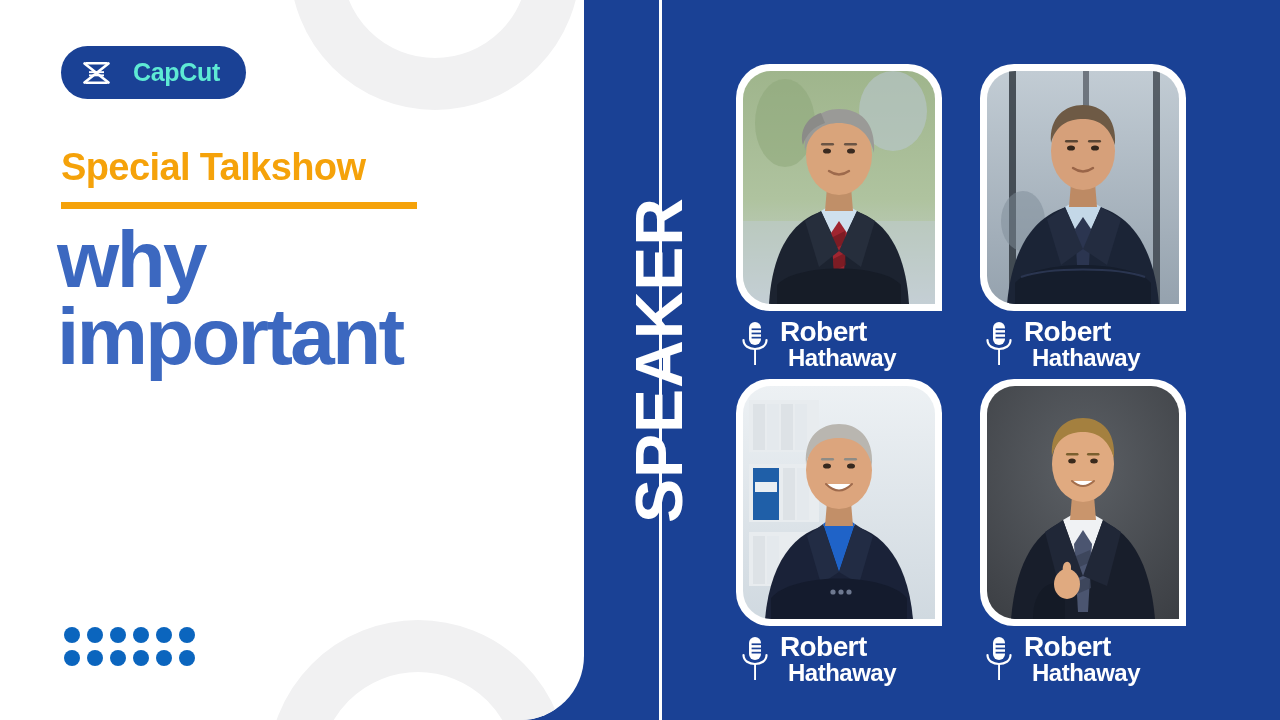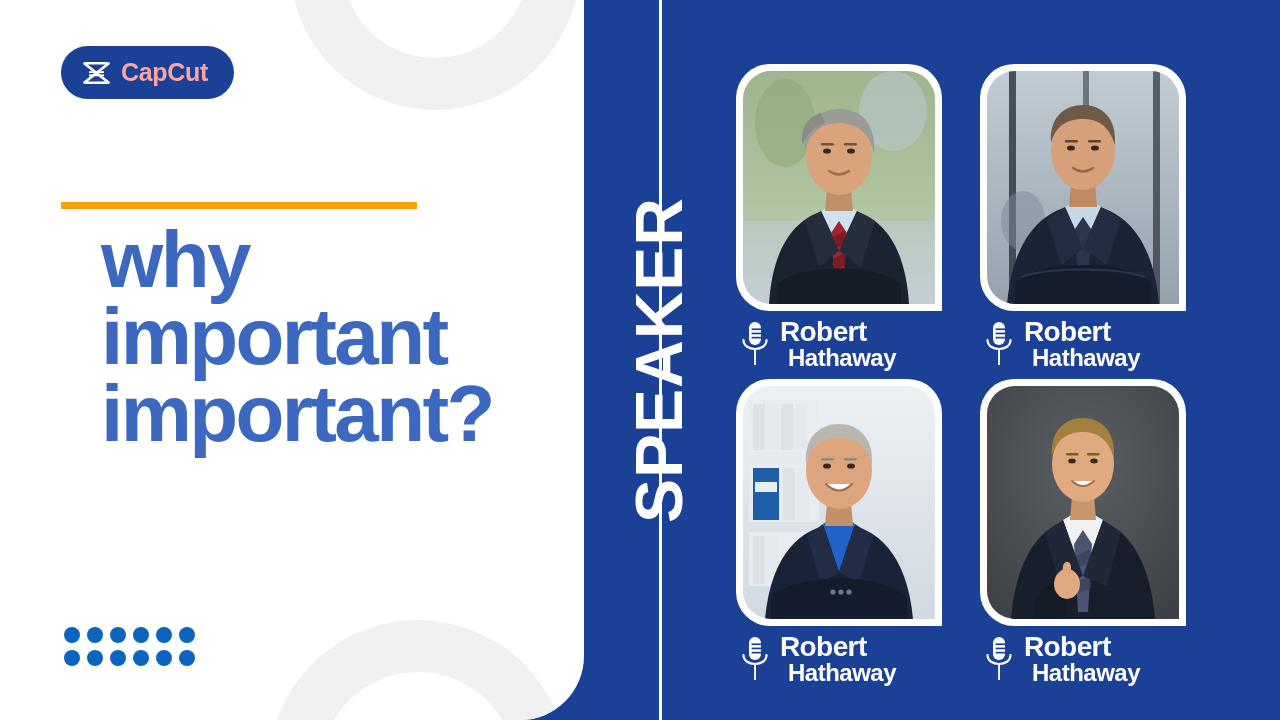--- a/index.html
+++ b/index.html
@@ -35,24 +35,25 @@
   
   .capcut-badge {
     position:absolute; left:61px; top:46px;
     height:53px; padding:0 26px 0 22px;
     background:#1A4195;
     border-radius:27px;
     display:flex; align-items:center; gap:11px;
   }
   .capcut-mark { width:27px; height:22px; flex:none; display:block; }
   .capcut-word {
-    color:#fca5a5;
+    color:#5eead4;
     font-size:25px;
     font-weight:bold;
     letter-spacing:-0.3px;
+    margin-left:12px;
   }
 
   
   .kicker {
     position:absolute; left:61px; top:146px;
     color:#F5A20A;
     font-size:38px;
     font-weight:bold;
     letter-spacing:-0.6px;
     white-space:nowrap;
@@ -65,21 +66,20 @@
 
   
   .headline {
     position:absolute; left:57px; top:222px;
     width:520px;
     color:#3C68C0;
     font-size:80px;
     font-weight:bold;
     line-height:0.96;
     letter-spacing:-2.6px;
-    margin-left:44px;
   }
   .headline span { display:block; }
 
   
   .dot-grid {
     position:absolute; left:64px; top:627px;
     display:grid;
     grid-template-columns:repeat(6, 16px);
     grid-auto-rows:16px;
     gap:7px 7px;
@@ -169,26 +169,26 @@
     <svg class="capcut-mark" viewBox="0 0 27 22">
       <path d="M1.5 1.5 L25.5 20.5 M25.5 1.5 L1.5 20.5" stroke="#FFFFFF" stroke-width="2.6" fill="none" stroke-linecap="round"></path>
       <rect x="6" y="9.2" width="15" height="1.9" fill="#FFFFFF"></rect>
       <rect x="6" y="12.4" width="15" height="1.9" fill="#FFFFFF"></rect>
       <rect x="2" y="0" width="23" height="2.4" rx="1.2" fill="#FFFFFF"></rect>
       <rect x="2" y="19.6" width="23" height="2.4" rx="1.2" fill="#FFFFFF"></rect>
     </svg>
     <span class="capcut-word">CapCut</span>
   </div>
 
+  <div class="kicker">Special Talkshow</div>
   <div class="kicker-rule"></div>
 
   <h1 class="headline">
     <span>why</span>
     <span>important</span>
-    <span>important?</span>
   </h1>
 
   <div class="dot-grid">
     <i></i>
       <i></i>
     <i></i>
       <i></i>
     <i></i>
       <i></i>
     <i></i>

